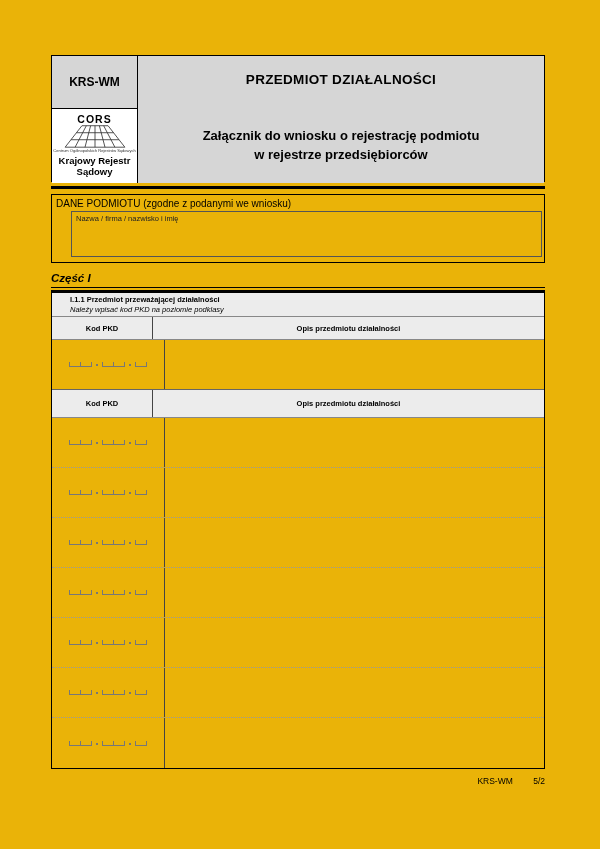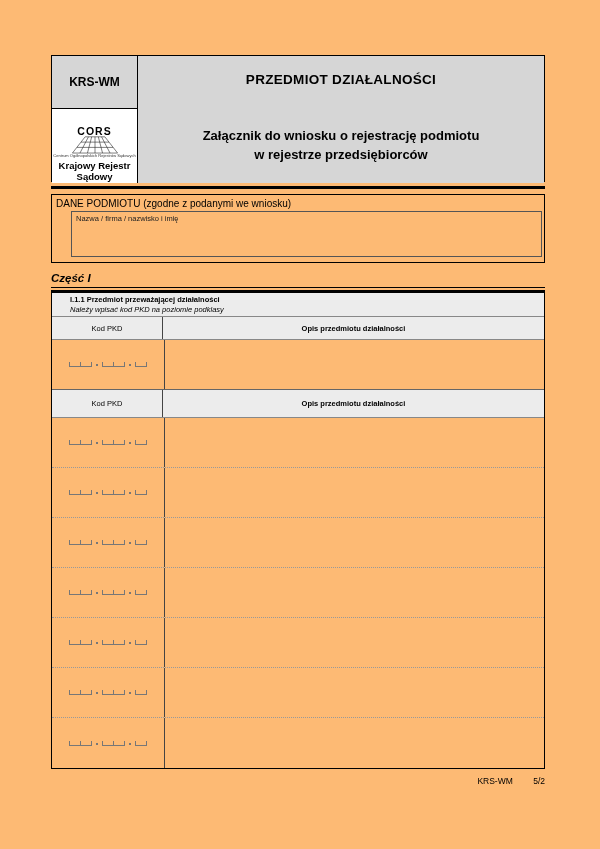--- a/index.html
+++ b/index.html
@@ -1,25 +1,25 @@
 <!DOCTYPE html>
 <html><head>
 <meta charset="utf-8">
 <style>
   * { margin:0; padding:0; box-sizing:border-box; }
   html,body { background:#fff; }
   body { font-family:"Liberation Sans","DejaVu Sans",sans-serif; color:#000; }
-  .page { position:relative; width:600px; height:849px; background:#fdba74; overflow:hidden; }
+  .page { position:relative; width:600px; height:849px; background:#eab308; overflow:hidden; }
   .content { position:absolute; left:51px; top:55px; width:494px; }
 
   
   .header-grid { display:grid; grid-template-columns:86px 1fr; grid-template-rows:53px 74px; border:1px solid #000; height:127px; }
   .hg-code { background:#d6d6d6; border-right:1px solid #000; border-bottom:1px solid #000;
              display:flex; align-items:center; justify-content:center; font-weight:bold; font-size:12px; }
-  .hg-logo { background:#fff; border-right:1px solid #000; display:flex; flex-direction:column; align-items:center; justify-content:flex-start; padding-top:16px; }
+  .hg-logo { background:#fff; border-right:1px solid #000; display:flex; flex-direction:column; align-items:center; justify-content:flex-start; padding-top:4px; }
   .hg-main { grid-row:1 / span 2; grid-column:2; background:#d6d6d6; display:flex; flex-direction:column; align-items:center; }
   .form-title { font-weight:bold; font-size:13.5px; margin-top:16px; letter-spacing:0.3px; }
   .form-subtitle { font-weight:bold; font-size:13px; text-align:center; line-height:1.45; margin-top:40px; }
 
   .logo-acronym { font-weight:bold; font-size:10.5px; letter-spacing:1px; margin-bottom:-3px; }
   .logo-svg { display:block; }
   .logo-caption { font-size:4px; line-height:4px; color:#333; white-space:nowrap; margin-top:-1px; }
   .logo-name { font-weight:bold; font-size:9.5px; line-height:1.15; text-align:center; margin-top:3px; }
 
   
@@ -38,22 +38,22 @@
 
   .main-table { margin-top:2px; border:1px solid #000; border-top:3px solid #000; }
   .row-section { background:#ececec; font-size:9.5px; height:21px; display:flex; align-items:center;
                  padding:0 4px; border-bottom:1px solid #666; }
   .row-sub { background:#ececec; padding:2px 4px 1px 18px; border-bottom:1px solid #888; }
   .row-sub .t-bold { font-weight:bold; font-size:7.5px; line-height:10px; }
   .row-sub .t-italic { font-style:italic; font-size:7.5px; line-height:10px; }
   .row-sub2 { background:#ececec; padding:0 4px; height:19px; display:flex; align-items:center;
               font-weight:bold; font-size:7.5px; border-bottom:1px solid #888; }
   .row-colhead { display:flex; background:#ececec; border-bottom:1px solid #888; }
-  .row-colhead .ch-code { width:111px; border-right:1px solid #444; display:flex; align-items:center; justify-content:center;
-                          font-weight:normal; font-size:7.5px; }
+  .row-colhead .ch-code { width:101px; border-right:1px solid #444; display:flex; align-items:center; justify-content:center;
+                          font-weight:bold; font-size:7.5px; }
   .row-colhead .ch-desc { flex:1; display:flex; align-items:center; justify-content:center; font-weight:bold; font-size:7.5px; }
   .h23 { height:23px; }
   .h28 { height:28px; }
   .after-solid { border-bottom:1px solid #666; }
 
   .trow { display:flex; height:50px; border-bottom:1px dotted #999; }
   .rows-single .trow { height:49px; border-bottom:none; }
   .rows-multi .trow.last { border-bottom:none; }
   .cell-code { width:113px; border-right:1px solid #444; display:flex; align-items:center; justify-content:center; }
   .cell-desc { flex:1; }

